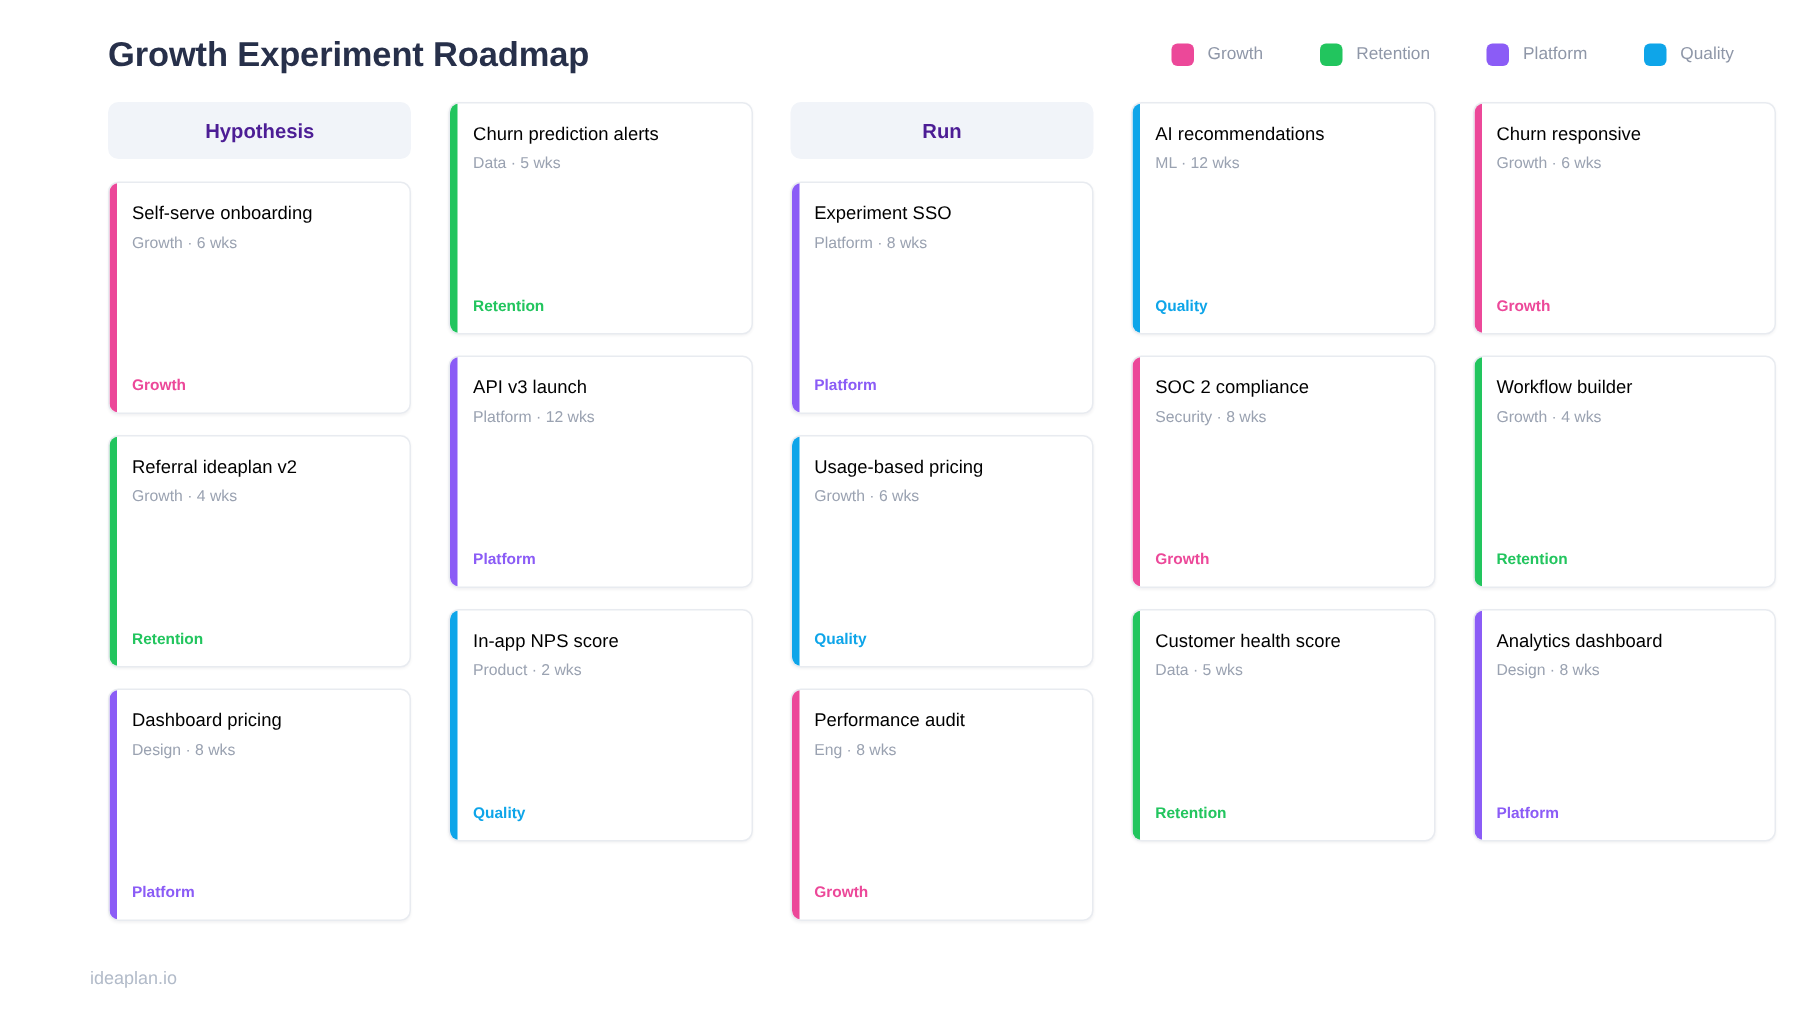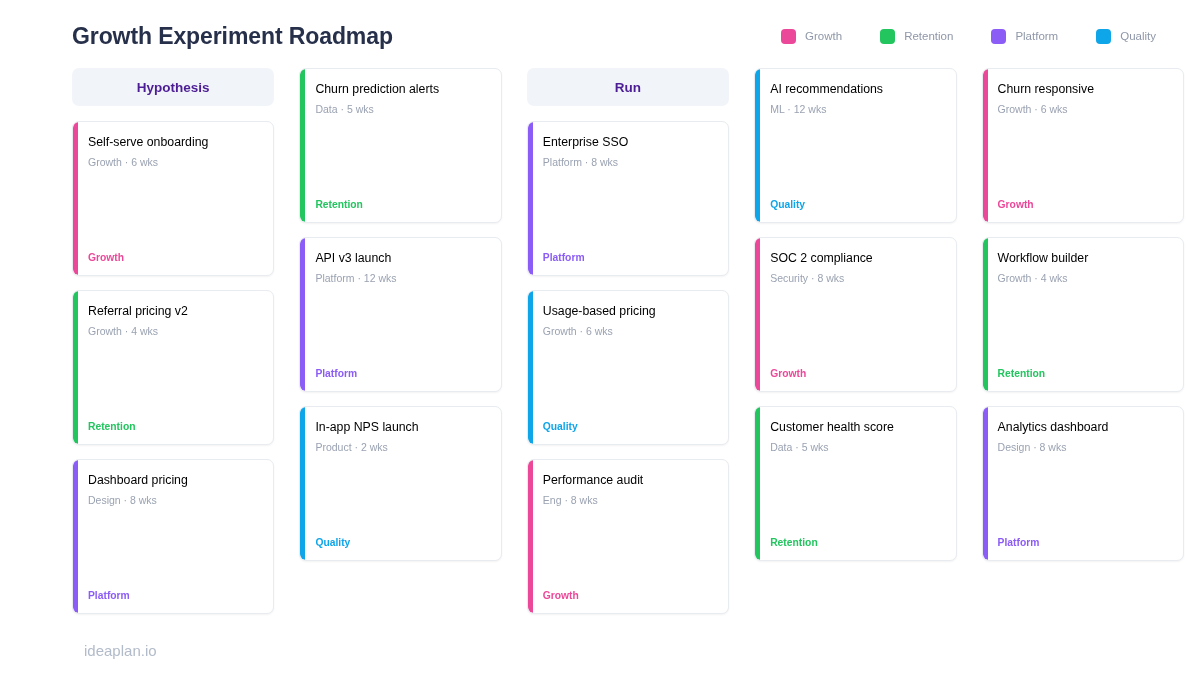--- a/index.html
+++ b/index.html
@@ -114,23 +114,23 @@
   }
   .card-spacer { flex: 1 1 auto; }
   .card-tag {
     font-size: 10.3px;
     font-weight: bold;
   }
 
   
   .footer {
     position: absolute;
-    left: 56px;
+    left: 32px;
     bottom: 16px;
-    font-size: 15px;
+    font-size: 12px;
     color: #b2bbc9;
   }
 </style>
 </head>
 <body>
 
 <div class="page">
 
   <div class="topbar">
     <div class="page-title">Growth Experiment Roadmap</div>
@@ -160,21 +160,21 @@
         <div class="col-stack">
           <div class="card">
             <div class="card-accent" style="background: rgb(236, 72, 153);"></div>
             <div class="card-title">Self-serve onboarding</div>
             <div class="card-meta">Growth · 6 wks</div>
             <div class="card-spacer"></div>
             <div class="card-tag" style="color: rgb(236, 72, 153);">Growth</div>
           </div>
           <div class="card">
             <div class="card-accent" style="background: rgb(34, 197, 94);"></div>
-            <div class="card-title">Referral pricing v2</div>
+            <div class="card-title">Referral ideaplan v2</div>
             <div class="card-meta">Growth · 4 wks</div>
             <div class="card-spacer"></div>
             <div class="card-tag" style="color: rgb(34, 197, 94);">Retention</div>
           </div>
           <div class="card">
             <div class="card-accent" style="background: rgb(139, 92, 246);"></div>
             <div class="card-title">Dashboard pricing</div>
             <div class="card-meta">Design · 8 wks</div>
             <div class="card-spacer"></div>
             <div class="card-tag" style="color: rgb(139, 92, 246);">Platform</div>
@@ -192,33 +192,33 @@
           </div>
           <div class="card">
             <div class="card-accent" style="background: rgb(139, 92, 246);"></div>
             <div class="card-title">API v3 launch</div>
             <div class="card-meta">Platform · 12 wks</div>
             <div class="card-spacer"></div>
             <div class="card-tag" style="color: rgb(139, 92, 246);">Platform</div>
           </div>
           <div class="card">
             <div class="card-accent" style="background: rgb(14, 165, 233);"></div>
-            <div class="card-title">In-app NPS launch</div>
+            <div class="card-title">In-app NPS score</div>
             <div class="card-meta">Product · 2 wks</div>
             <div class="card-spacer"></div>
             <div class="card-tag" style="color: rgb(14, 165, 233);">Quality</div>
           </div>
         </div>
       </div>
       <div>
         <div class="col-header">Run</div>
         <div class="col-stack">
           <div class="card">
             <div class="card-accent" style="background: rgb(139, 92, 246);"></div>
-            <div class="card-title">Enterprise SSO</div>
+            <div class="card-title">Experiment SSO</div>
             <div class="card-meta">Platform · 8 wks</div>
             <div class="card-spacer"></div>
             <div class="card-tag" style="color: rgb(139, 92, 246);">Platform</div>
           </div>
           <div class="card">
             <div class="card-accent" style="background: rgb(14, 165, 233);"></div>
             <div class="card-title">Usage-based pricing</div>
             <div class="card-meta">Growth · 6 wks</div>
             <div class="card-spacer"></div>
             <div class="card-tag" style="color: rgb(14, 165, 233);">Quality</div>

